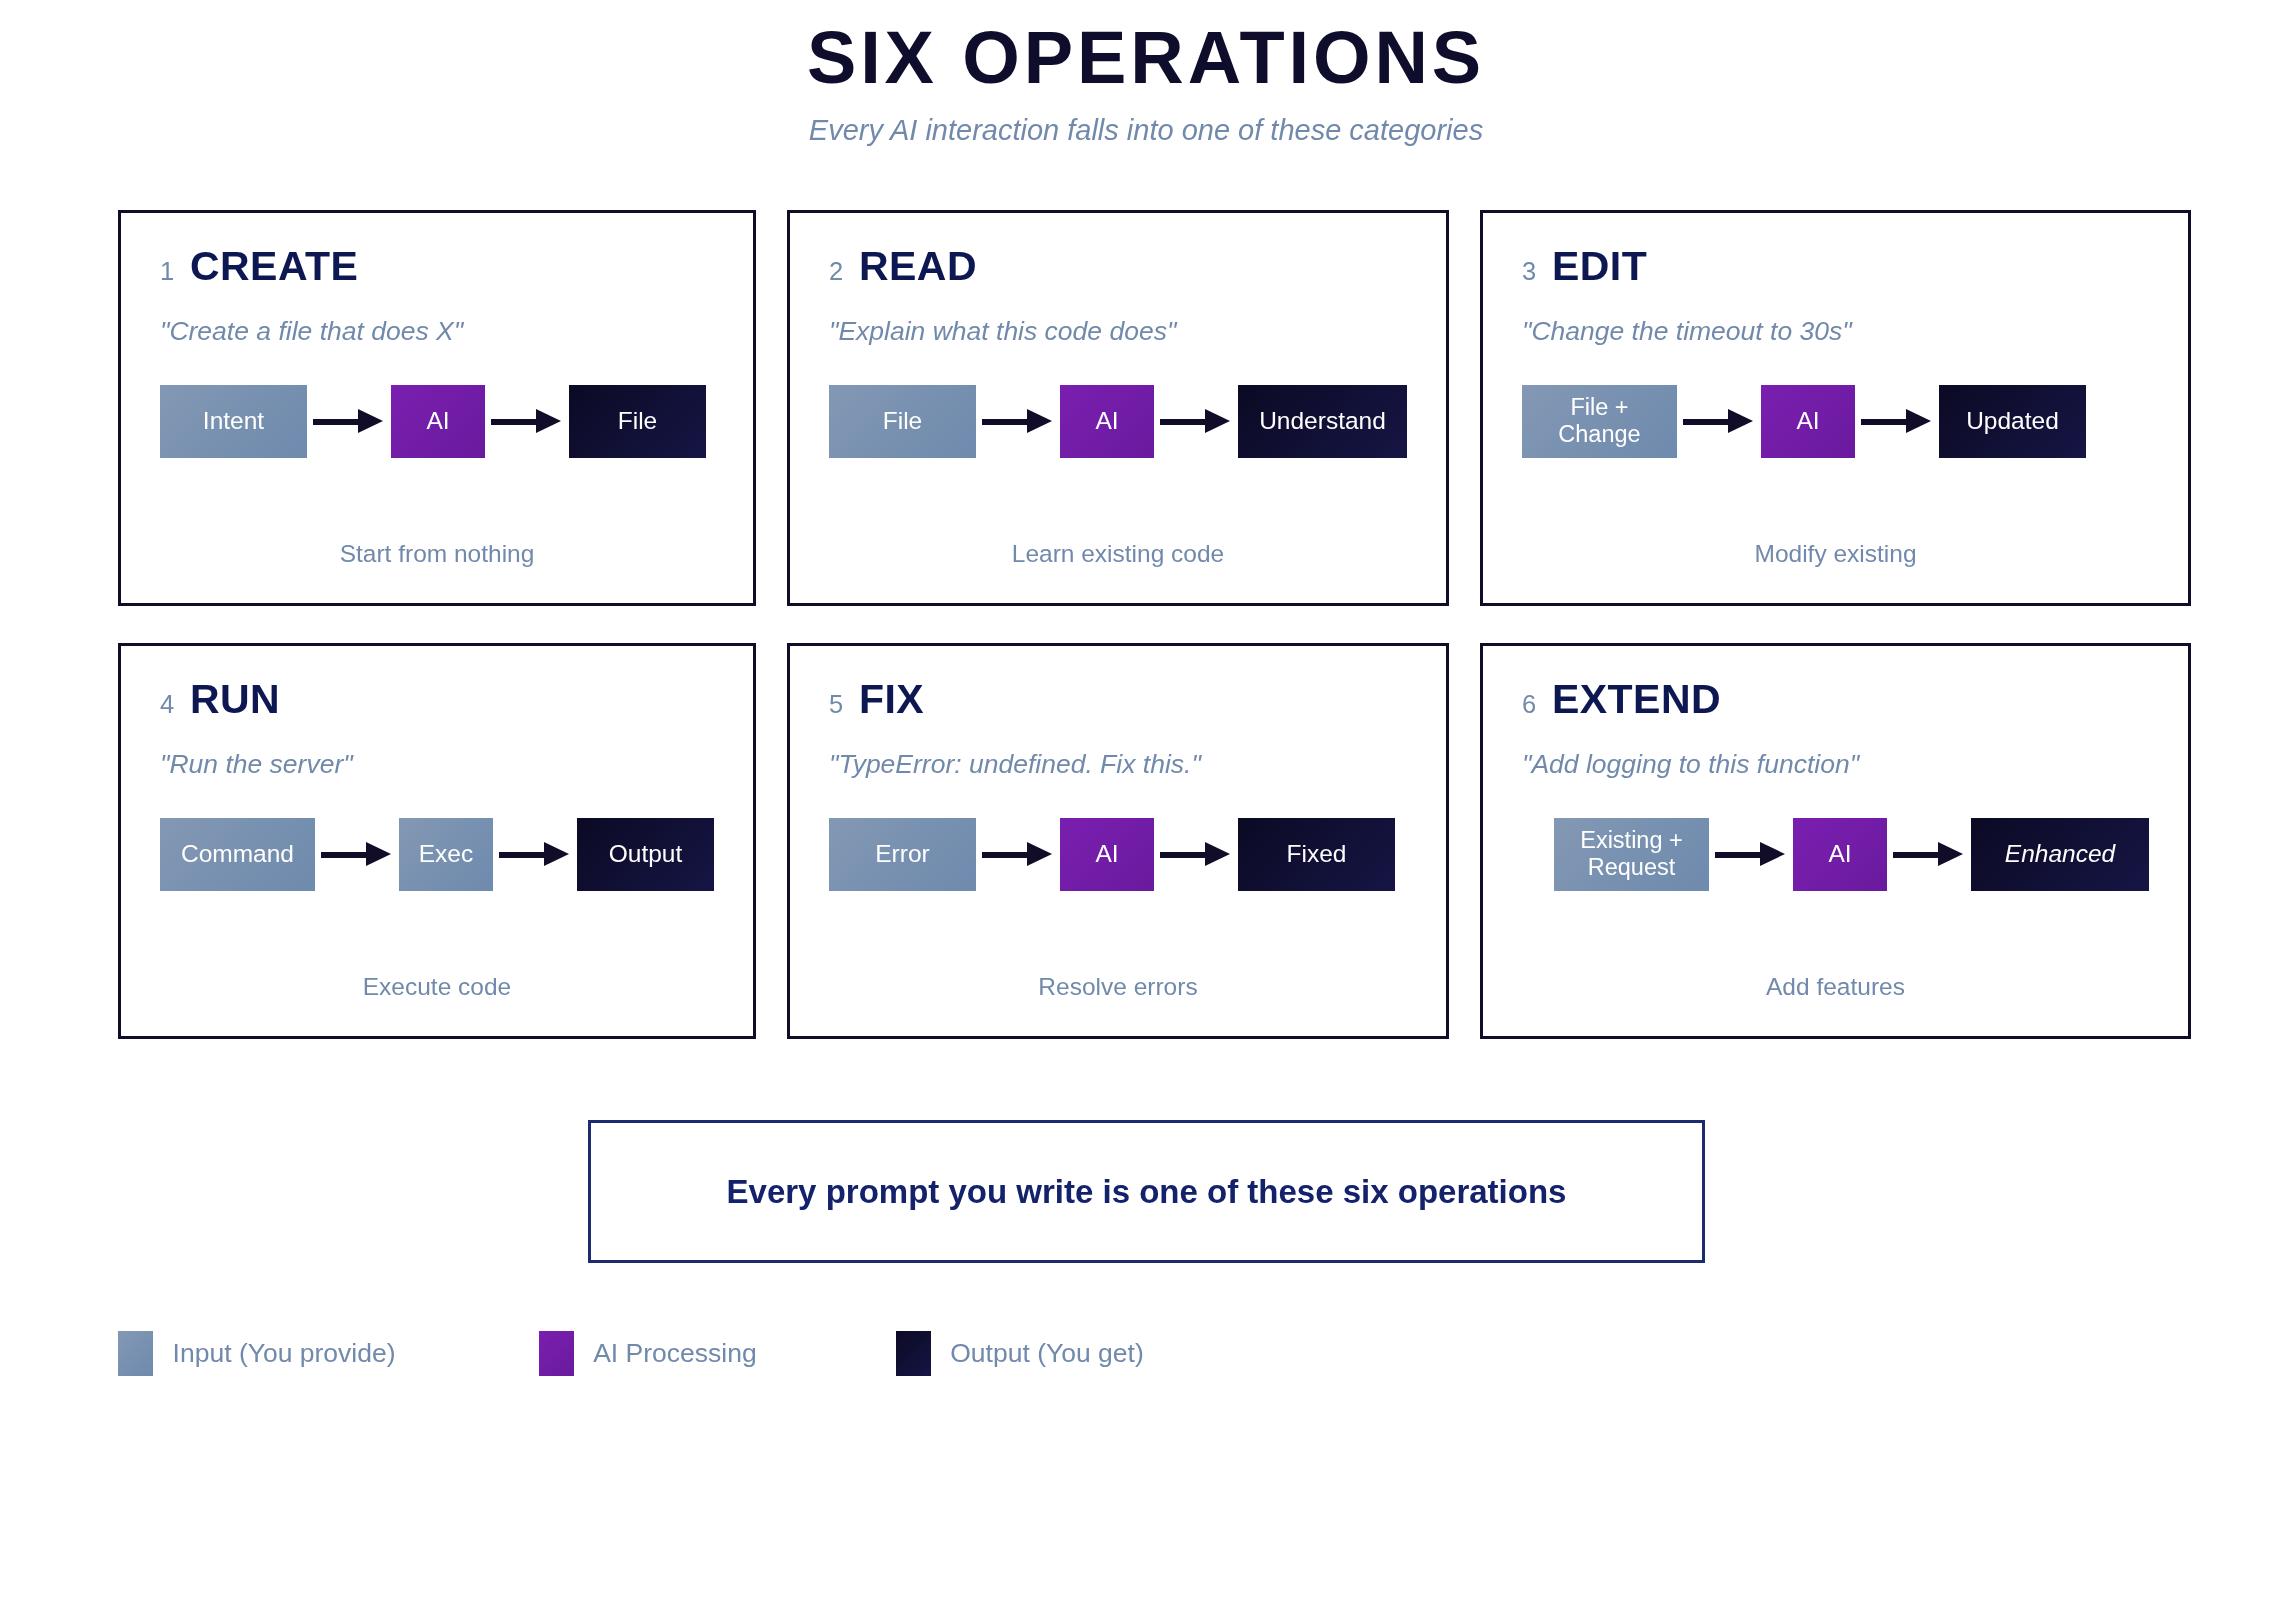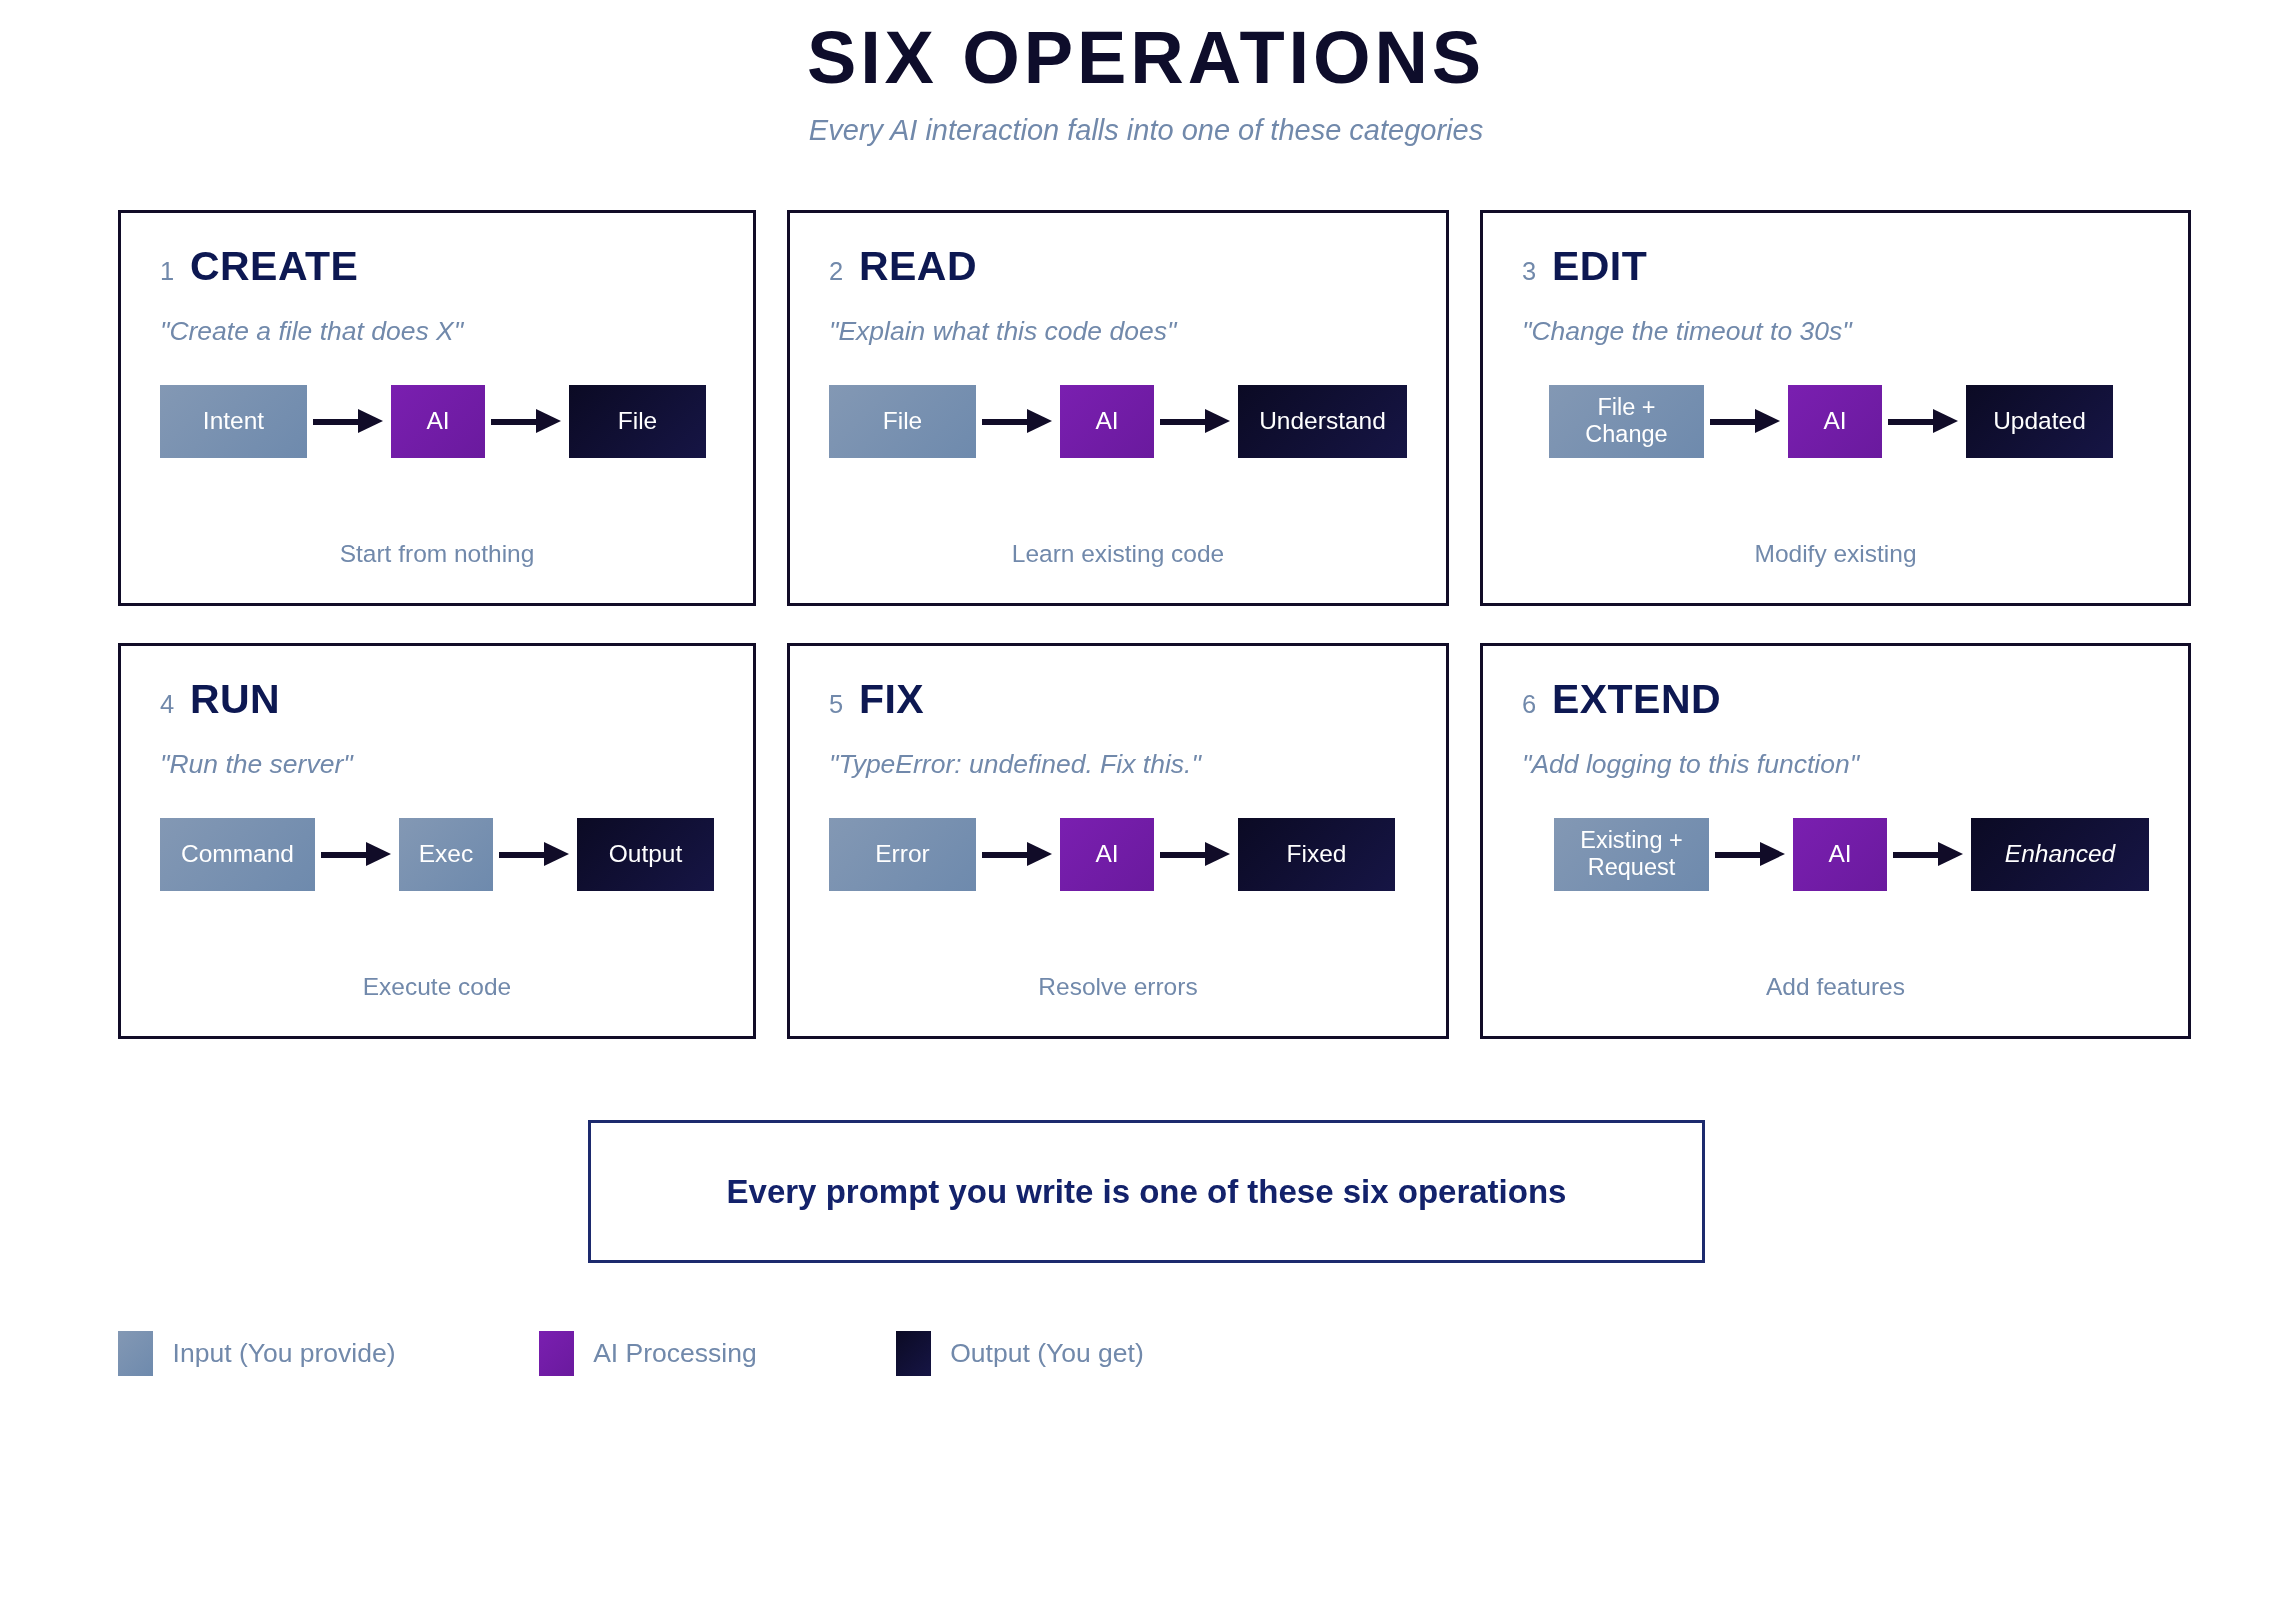--- a/index.html
+++ b/index.html
@@ -260,21 +260,21 @@
         </div>
         <div class="card-caption">Learn existing code</div>
       </div>
       <div class="card">
         <div class="card-head">
           <span class="card-num">3</span>
           <span class="card-title">EDIT</span>
         </div>
         <div class="card-quote">"Change the timeout to 30s"</div>
         <div class="flow">
-          <div class="node input two-line" style="width: 155px; margin-left: 27px;">File +
+          <div class="node input two-line" style="width: 155px;">File +
 Change</div>
           <div class="arrow">
             <span class="shaft"></span>
             <span class="head"></span>
           </div>
           <div class="node ai" style="width: 94px;">AI</div>
           <div class="arrow">
             <span class="shaft"></span>
             <span class="head"></span>
           </div>

